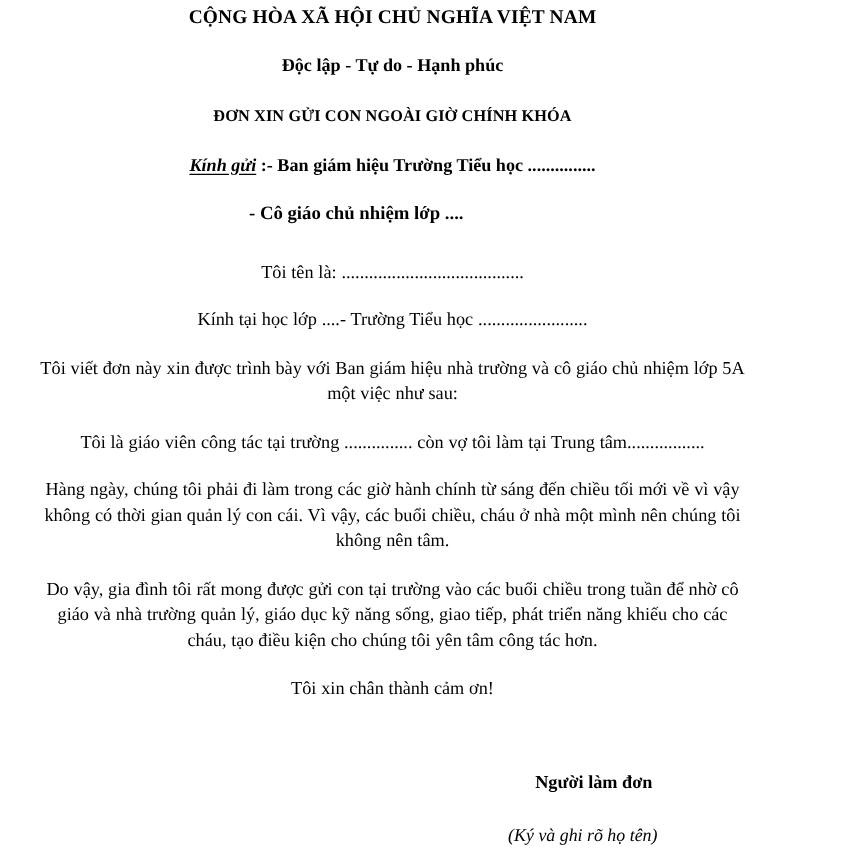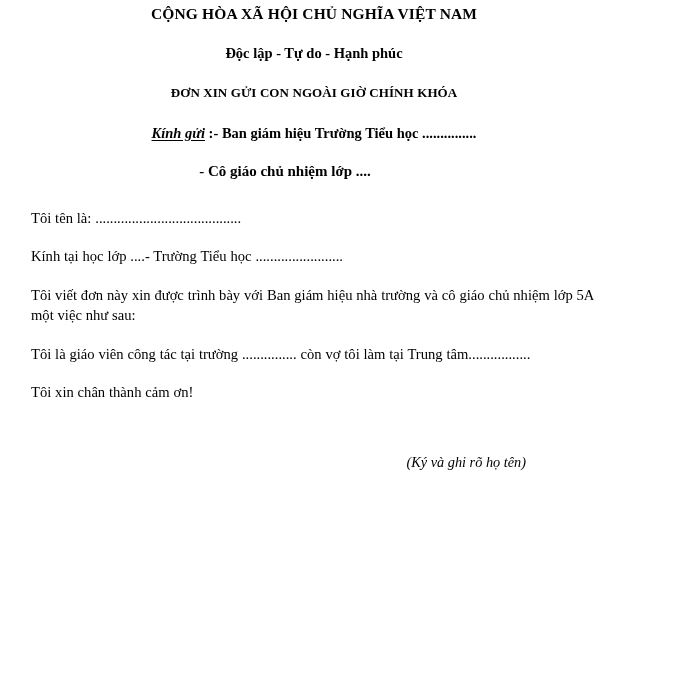--- a/index.html
+++ b/index.html
@@ -77,21 +77,21 @@
   }
 
   
   .body-block {
     padding: 0 31px 0 31px;
     padding-top: 29px;
   }
   .para {
     font-size: 14.6px;
     line-height: 20.5px;
-    text-align: left;
+    text-align: center;
     margin: 0;
     padding-bottom: 18px;
     word-spacing: 0.2px;
   }
   .para.last-body {
     padding-bottom: 0;
   }
 
   
   .sign-block {
@@ -134,20 +134,23 @@
   <div class="recipient-block">
     <div class="recipient-line-1"><span class="kinh-gui">Kính gửi</span><span> :</span><span>- Ban giám hiệu Trường Tiểu học ...............</span></div>
     <div class="recipient-line-2">- Cô giáo chủ nhiệm lớp ....</div>
   </div>
 
   <div class="body-block">
     <p class="para">Tôi tên là: ........................................</p>
     <p class="para">Kính tại học lớp ....- Trường Tiểu học ........................</p>
     <p class="para">Tôi viết đơn này xin được trình bày với Ban giám hiệu nhà trường và cô giáo chủ nhiệm lớp 5A một việc như sau:</p>
     <p class="para">Tôi là giáo viên công tác tại trường ............... còn vợ tôi làm tại Trung tâm.................</p>
+    <p class="para">Hàng ngày, chúng tôi phải đi làm trong các giờ hành chính từ sáng đến chiều tối mới về vì vậy không có thời gian quản lý con cái. Vì vậy, các buổi chiều, cháu ở nhà một mình nên chúng tôi không nên tâm.</p>
+    <p class="para">Do vậy, gia đình tôi rất mong được gửi con tại trường vào các buổi chiều trong tuần để nhờ cô giáo và nhà trường quản lý, giáo dục kỹ năng sống, giao tiếp, phát triển năng khiếu cho các cháu, tạo điều kiện cho chúng tôi yên tâm công tác hơn.</p>
     <p class="para last-body">Tôi xin chân thành cảm ơn!</p>
   </div>
 
   <div class="sign-block">
+    <div class="signer-title">Người làm đơn</div>
     <div class="signer-note">(Ký và ghi rõ họ tên)</div>
   </div>
 
 </div>
 
 </body></html>

